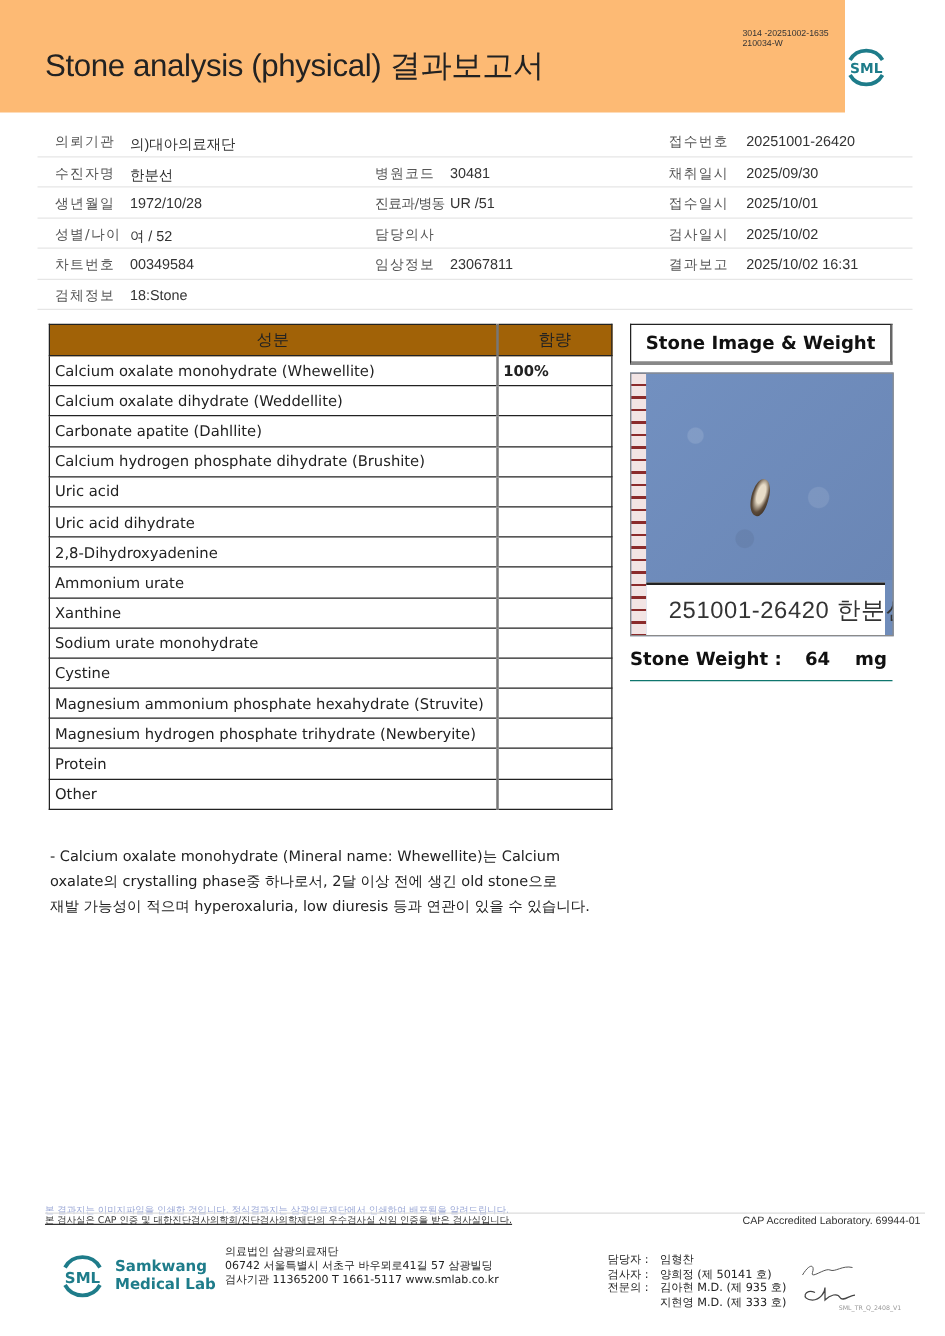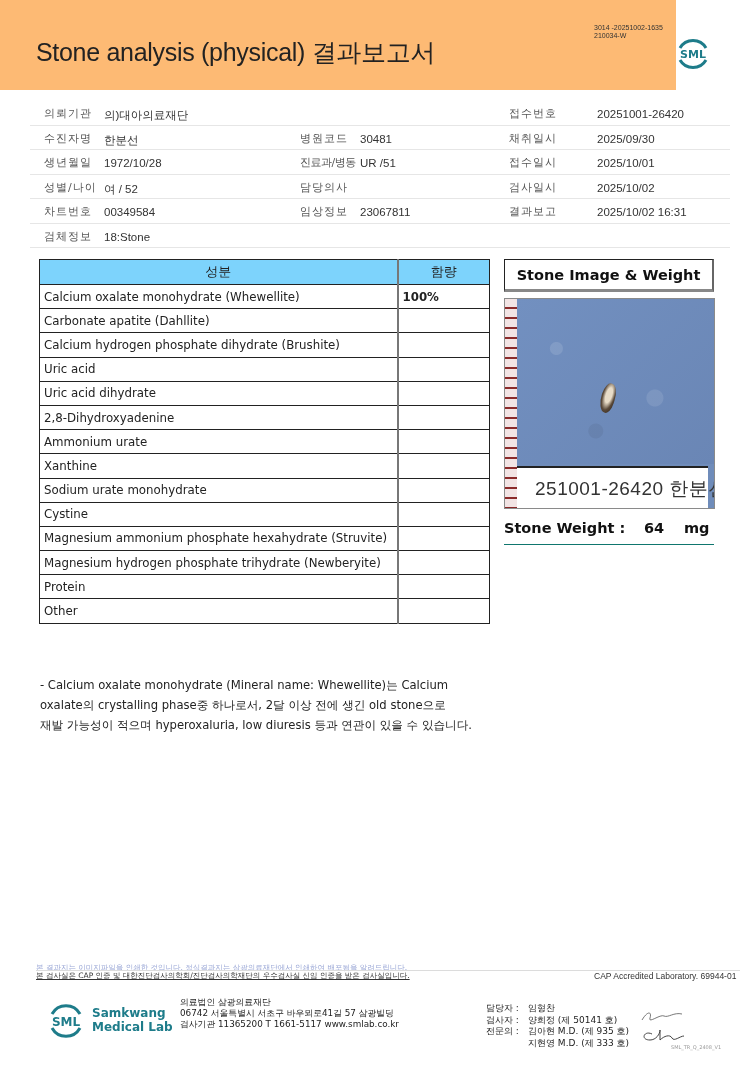--- a/index.html
+++ b/index.html
@@ -13,26 +13,26 @@
   .sml-logo-top { position: absolute; left: 672px; top: 32px; width: 42px; height: 42px; }
 
   
   .info { position: absolute; left: 30px; top: 101px; width: 700px; }
   .info-row { position: relative; height: 24.5px; border-bottom: 1px solid #e6e6e6; }
   .info-row .lbl, .info-row .val { position: absolute; top: 5px; font-size: 11px; white-space: nowrap; }
   .info-row .lbl { color: #555; letter-spacing: 1px; }
   .info-row .val { color: #333; font-family: "Liberation Sans", sans-serif; font-size: 11.5px; top: 7px; }
   .c1l { left: 14px; } .c1v { left: 74px; }
   .c2l { left: 270px; } .c2v { left: 330px; }
-  .c3l { left: 479px; } .c3v { left: 567px; }
+  .c3l { left: 505px; } .c3v { left: 567px; }
 
   
   .comp { position: absolute; left: 39px; top: 259px; width: 451px; border-collapse: collapse; font-family: "DejaVu Sans", sans-serif; }
   .comp th, .comp td { border: 1px solid #222; height: 24.2px; font-size: 11.8px; padding: 0 4px; }
-  .comp th { background: #7dd3fc; font-weight: normal; font-size: 13px; text-align: center; height: 25px; }
+  .comp th { background: #a16207; font-weight: normal; font-size: 13px; text-align: center; height: 25px; }
   .comp td.name { text-align: left; }
   .comp td.pct { width: 92px; text-align: left; font-weight: bold; border-left: 2px solid #777; }
   .comp th.pct-h { width: 92px; border-left: 2px solid #777; }
   .comp tr:first-child th, .comp tr td:last-child, .comp tr th:last-child { }
 
   
   .stone-title { position: absolute; left: 504px; top: 259px; width: 210px; height: 33px; border: 1px solid #222; border-bottom: 3px solid #888; border-right: 2px solid #666; font-weight: bold; font-size: 14.5px; text-align: center; line-height: 30px; color: #111; }
   .stone-photo { position: absolute; left: 504px; top: 298px; width: 211px; height: 211px; background: #6f8cba; border: 1px solid #8a8a8a; overflow: hidden; }
   .ruler { position: absolute; left: 0; top: 0; width: 12px; height: 100%; background: repeating-linear-gradient(to bottom, #f2e4e4 0px, #f2e4e4 8px, #8b2b2b 8px, #8b2b2b 10px); }
   .texture { position: absolute; left: 12px; top: 0; right: 0; bottom: 44px; background:
@@ -130,20 +130,24 @@
   <tbody>
       <tr>
     <th>성분</th>
     <th class="pct-h">함량</th>
   </tr>
   <tr>
         <td class="name">Calcium oxalate monohydrate (Whewellite)</td>
         <td class="pct">100%</td>
       </tr>
   <tr>
+        <td class="name">Calcium oxalate dihydrate (Weddellite)</td>
+        <td class="pct"></td>
+      </tr>
+  <tr>
         <td class="name">Carbonate apatite (Dahllite)</td>
         <td class="pct"></td>
       </tr>
   <tr>
         <td class="name">Calcium hydrogen phosphate dihydrate (Brushite)</td>
         <td class="pct"></td>
       </tr>
   <tr>
         <td class="name">Uric acid</td>
         <td class="pct"></td>

